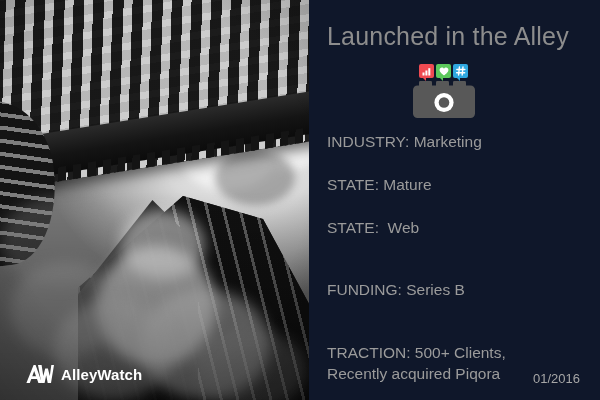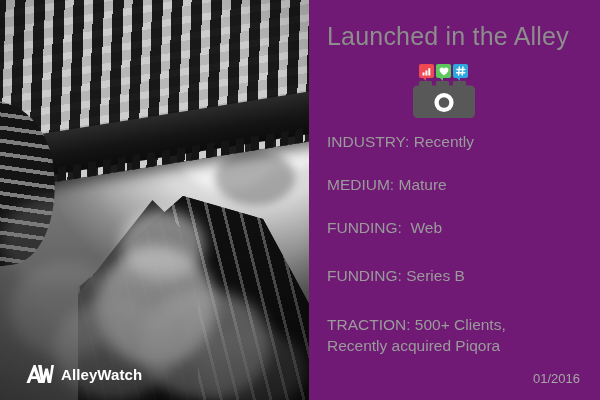--- a/index.html
+++ b/index.html
@@ -197,21 +197,21 @@
     font-family: "Liberation Sans", sans-serif;
   }
 
   
   .panel {
     position: absolute;
     left: 309px;
     top: 0;
     right: 0;
     bottom: 0;
-    background: #701a75;
+    background: #0f172a;
   }
 
   .title {
     position: absolute;
     left: 18px;
     top: 22px;
     font-size: 25px;
     font-weight: 300;
     color: #8d8d8d;
     letter-spacing: .2px;
@@ -274,21 +274,21 @@
   }
   .fact {
     color: #9b9b9b;
     font-size: 15.5px;
     font-weight: 400;
     line-height: 1.34;
     font-family: "Liberation Sans", sans-serif;
     white-space: pre-wrap;
   }
   .fact + .fact { margin-top: 22px; }
-  .fact.gap-big { margin-top: 28px; }
+  .fact.gap-big { margin-top: 42px; }
 
   .date {
     position: absolute;
     right: 20px;
     bottom: 14px;
     color: #a6a6a6;
     font-size: 13px;
     font-family: "Liberation Sans", sans-serif;
   }
 </style>
@@ -381,23 +381,23 @@
         <rect x="40" y="0" width="13" height="6" rx="1.2" fill="#585858"></rect>
 
         <rect x="0" y="4.5" width="62" height="32.5" rx="4.5" fill="#585858"></rect>
 
         <circle cx="31" cy="21.5" r="9.6" fill="#ffffff"></circle>
         <circle cx="31" cy="21.5" r="5.3" fill="#585858"></circle>
       </svg>
     </div>
 
     <div class="facts">
-      <div class="fact">INDUSTRY: Recently</div>
-      <div class="fact">MEDIUM: Mature</div>
-      <div class="fact">FUNDING:  Web</div>
+      <div class="fact">INDUSTRY: Marketing</div>
+      <div class="fact">STATE: Mature</div>
+      <div class="fact">STATE:  Web</div>
       <div class="fact gap-big">FUNDING: Series B</div>
       <div class="fact gap-big">TRACTION: 500+ Clients,
 Recently acquired Piqora</div>
     </div>
 
     <div class="date">01/2016</div>
   </div>
 
 </div>
 

